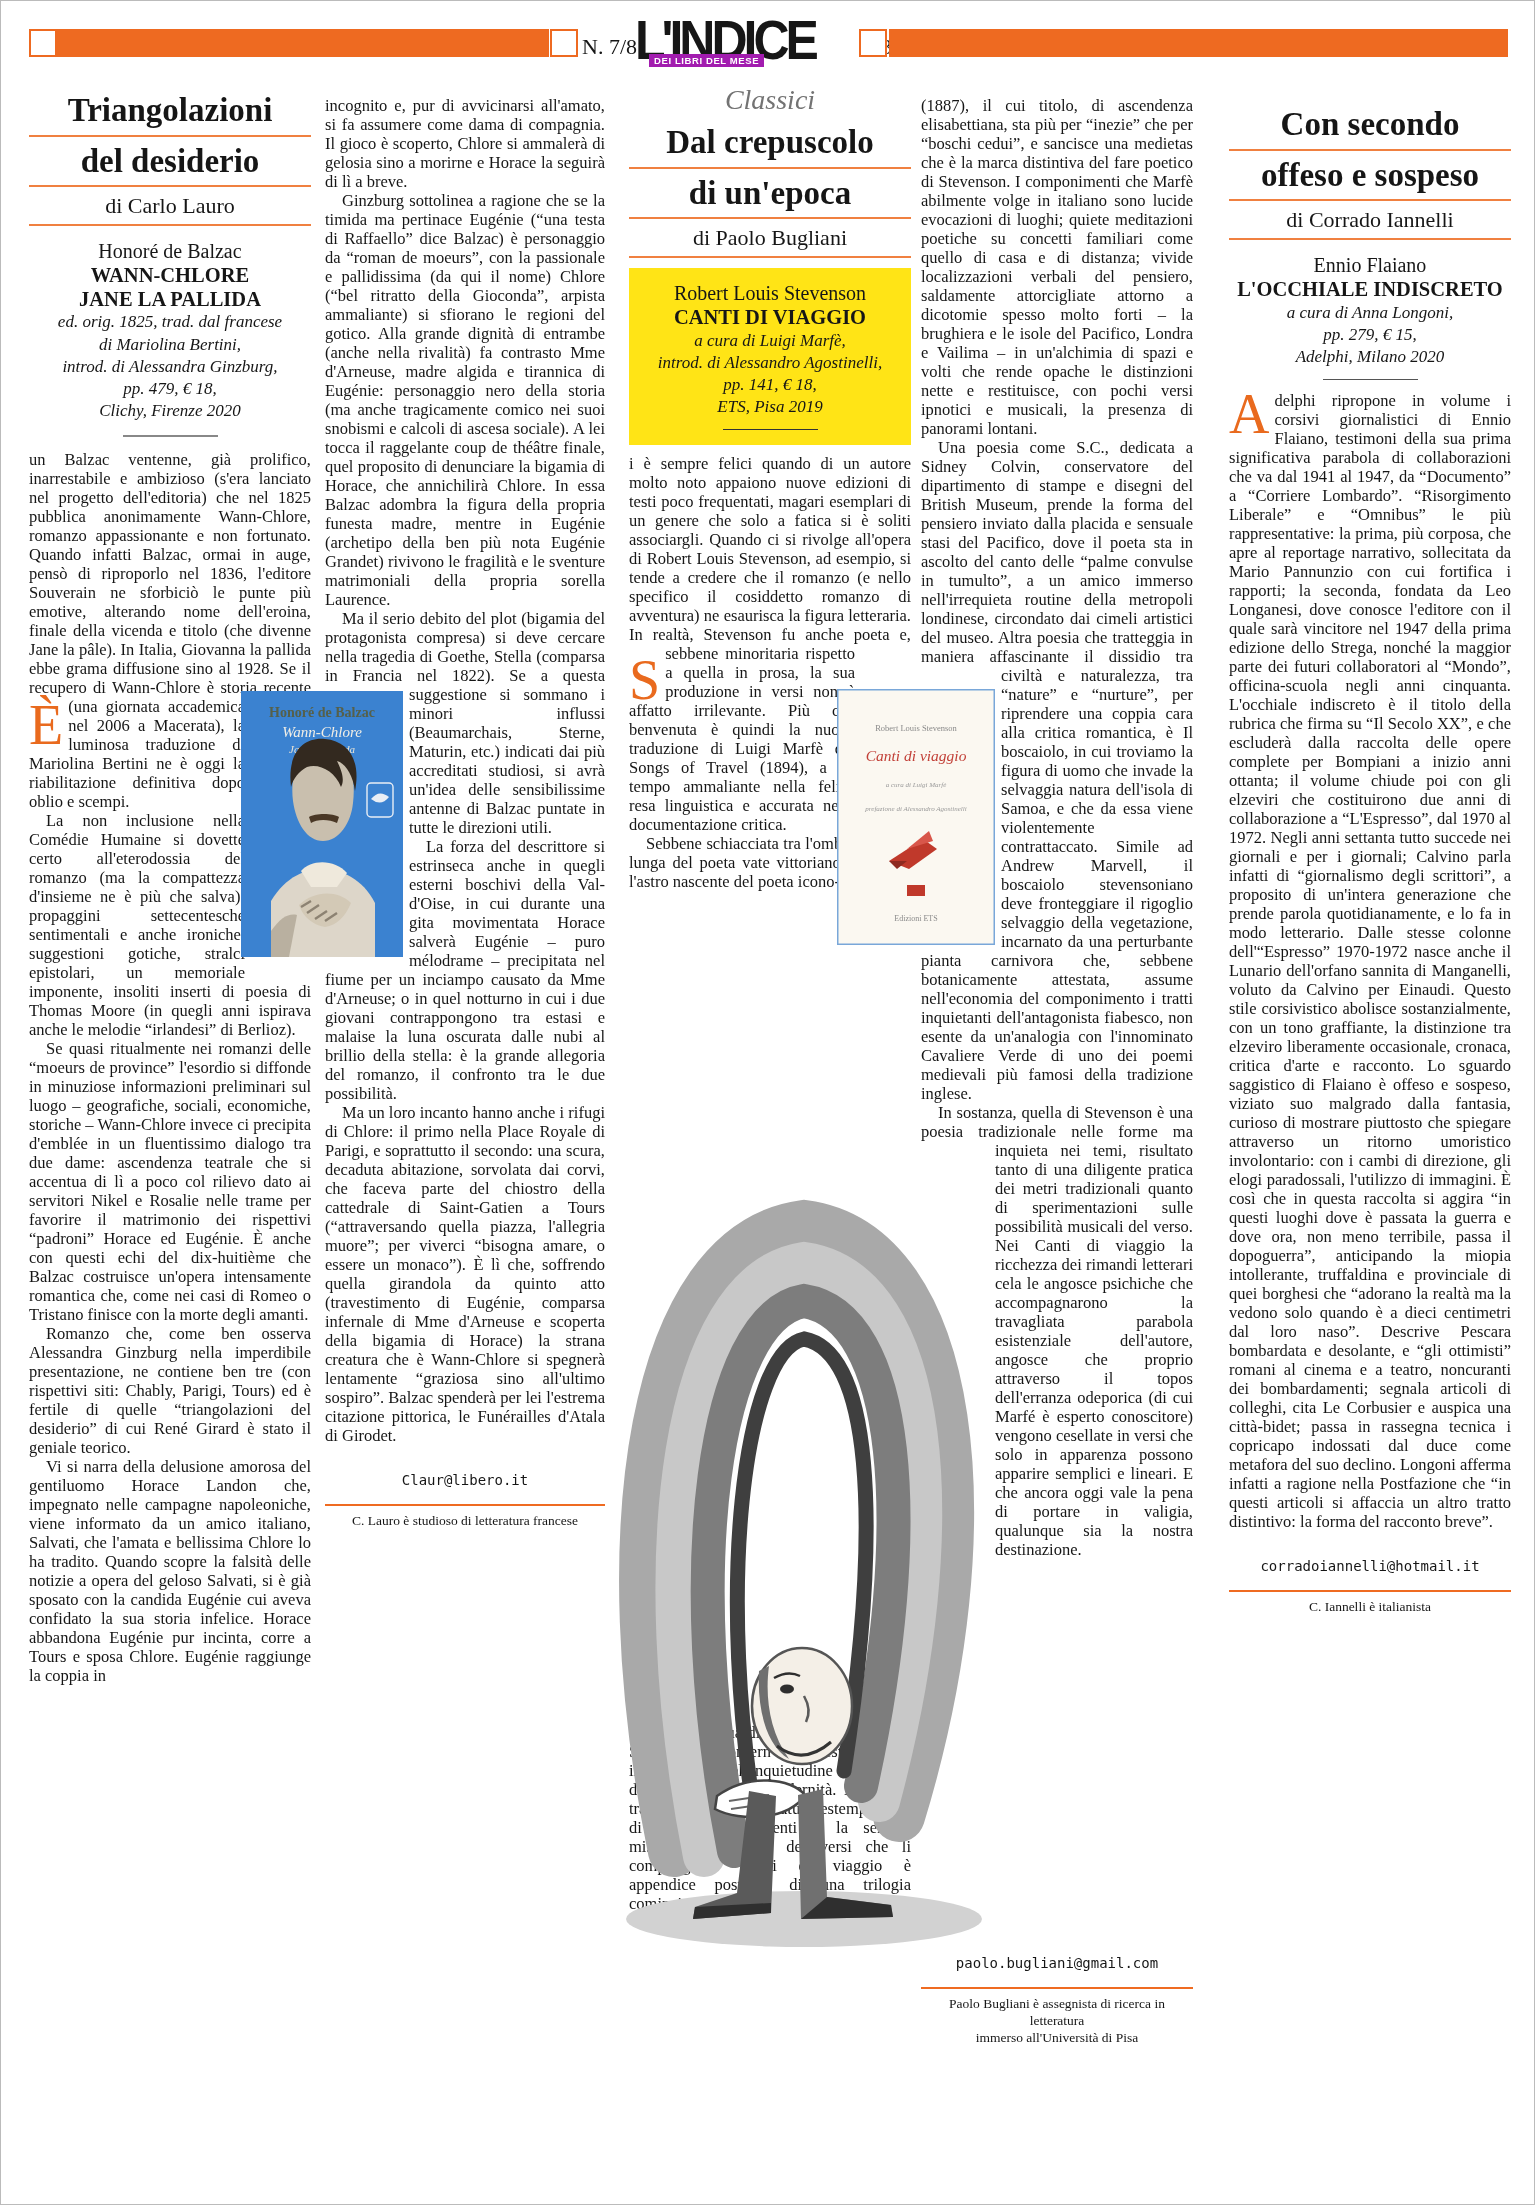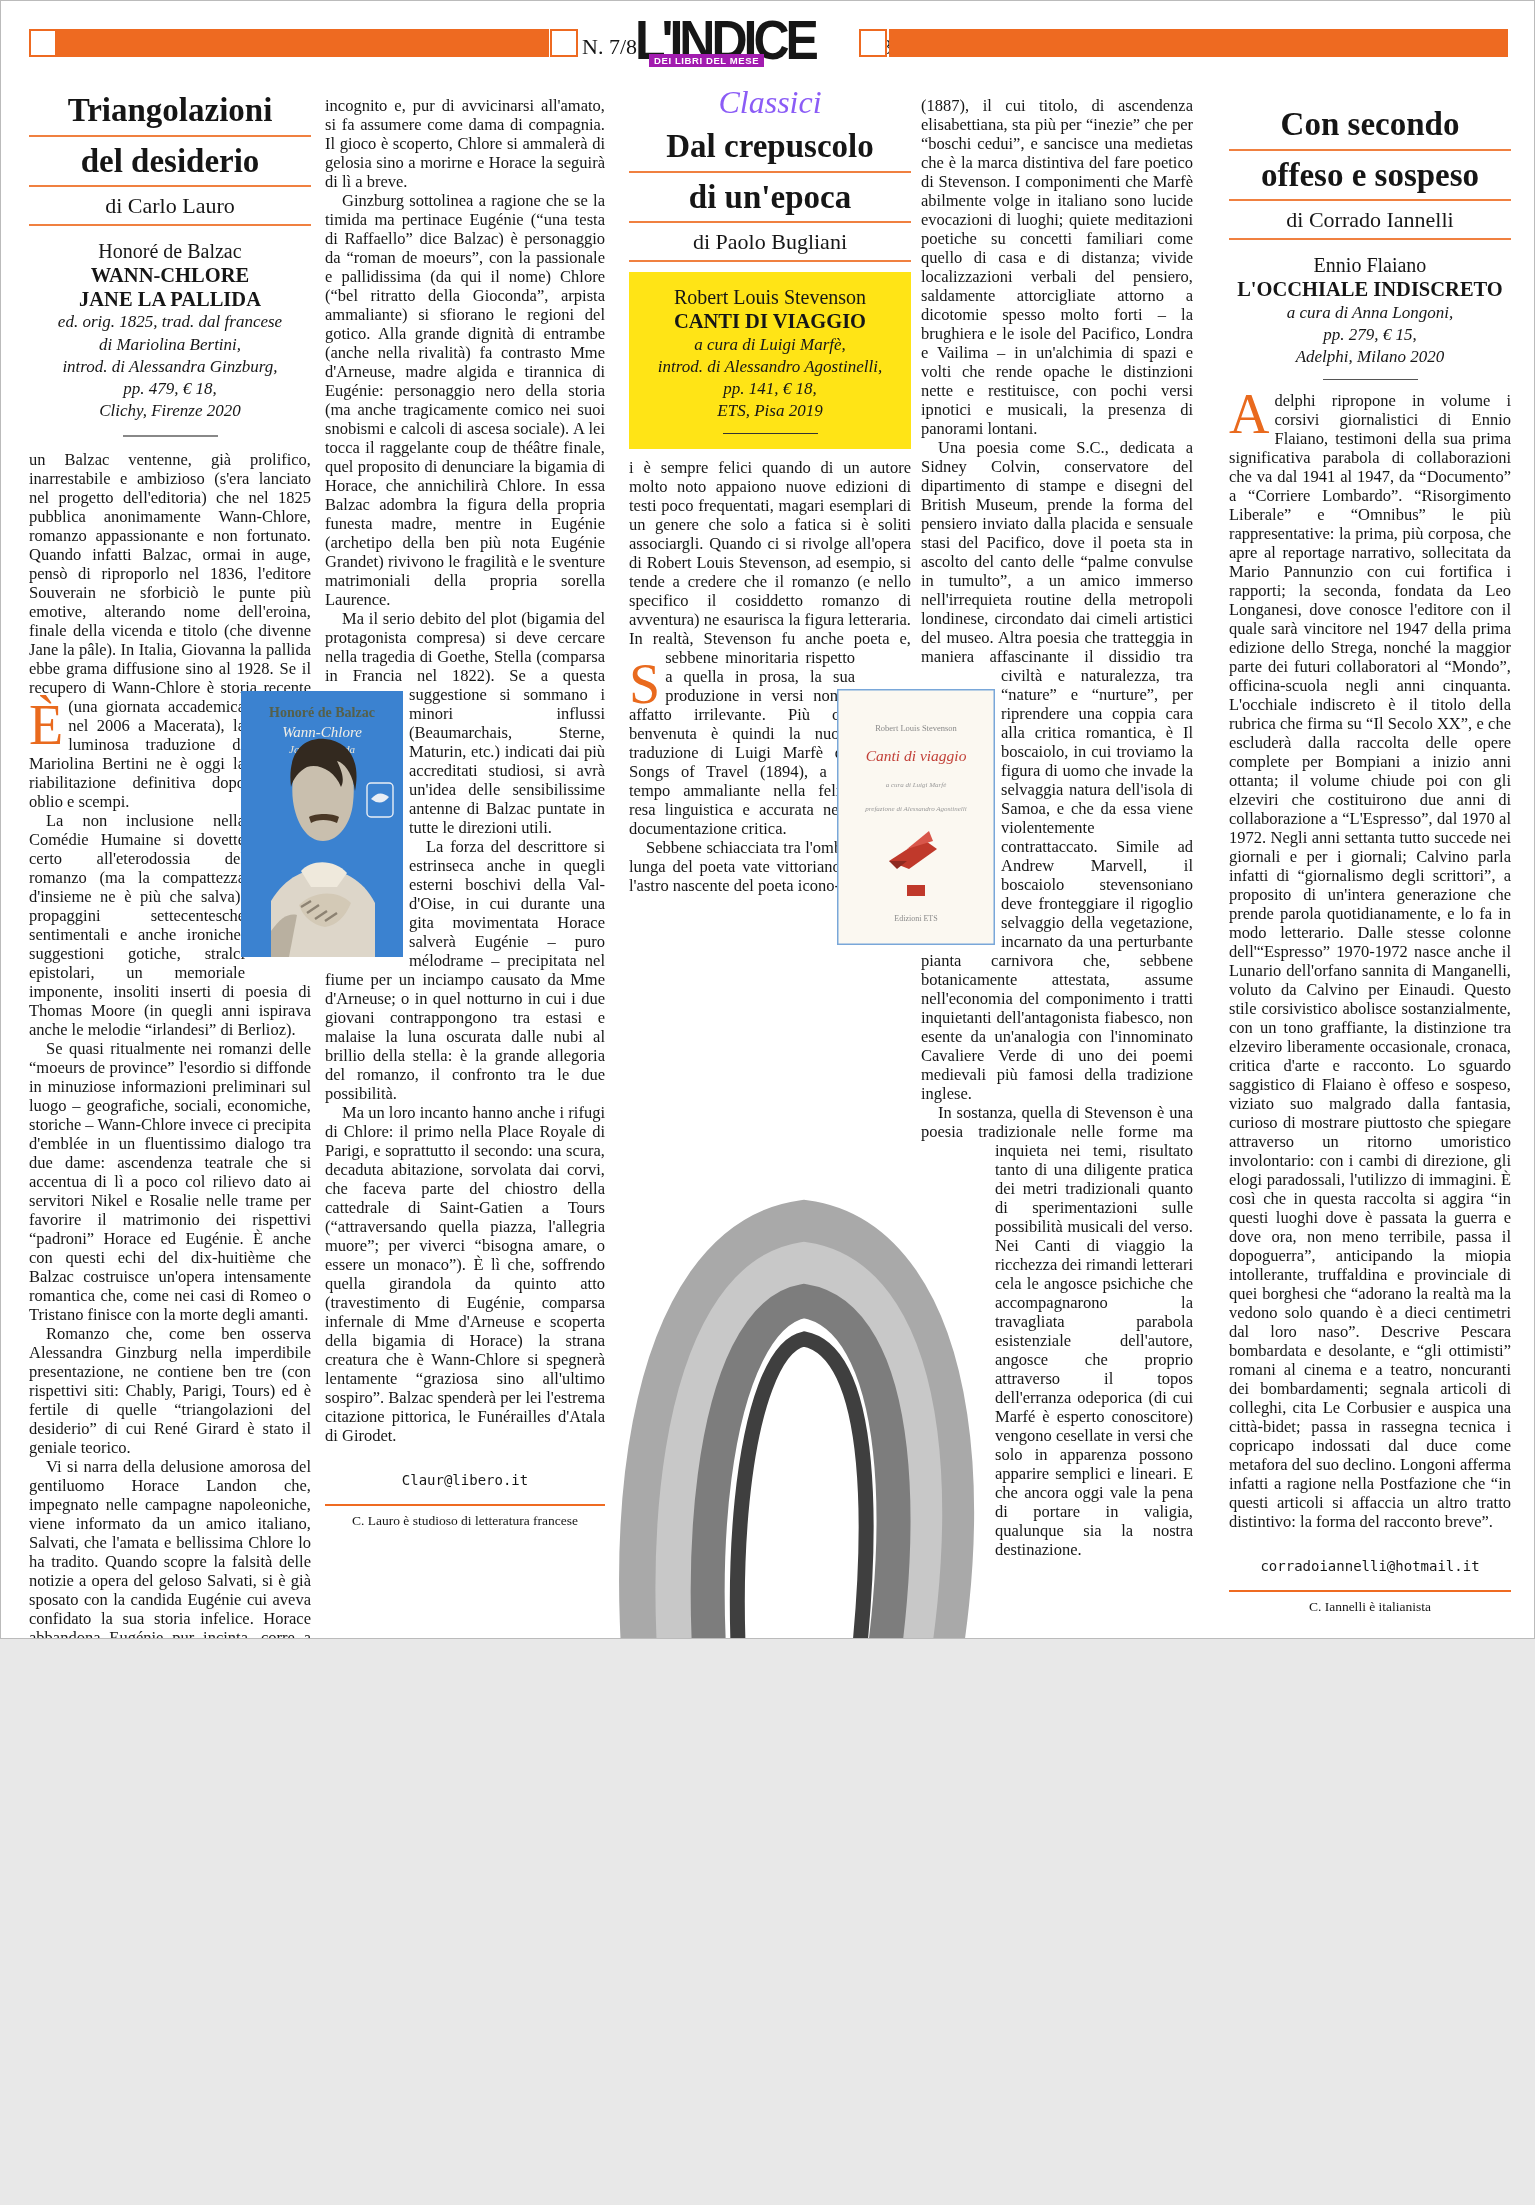--- a/index.html
+++ b/index.html
@@ -1,31 +1,31 @@
 <!DOCTYPE html>
 <html lang="it"><head>
 <meta charset="utf-8">
 <style>
   html,body{margin:0;padding:0;background:#e8e8e8;}
-  .page{position:relative;width:1535px;height:1639px;background:#fff;margin:0 auto;
+  .page{position:relative;width:1535px;height:2205px;background:#fff;margin:0 auto;
         font-family:"Liberation Serif",serif;color:#161616;overflow:hidden;border:1px solid #bbb;box-sizing:border-box;}
   
   .sq{position:absolute;width:24px;height:24px;border:2px solid #ee6a21;background:#fff;top:28px;}
   .obar{position:absolute;height:28px;background:#ee6a21;top:28px;}
   .issue,.pagenum{position:absolute;top:33px;font-size:22px;}
   .logo{position:absolute;left:634px;top:6px;width:180px;height:62px;}
   .logo-main{font-family:"Liberation Sans",sans-serif;font-weight:900;font-size:50px;letter-spacing:-4px;
              display:inline-block;transform:scaleY(1.12);transform-origin:top left;}
   .logo-sub{position:absolute;left:14px;bottom:2px;background:#a21caf;color:#fff;
             font:700 9.5px "Liberation Sans",sans-serif;letter-spacing:.6px;padding:1px 5px;white-space:nowrap;}
   
   .col{position:absolute;top:85px;font-size:16.5px;line-height:19px;text-align:justify;}
   .col p{margin:0;}
   .col p.ind{text-indent:17px;}
-  .kicker{font-style:italic;color:#8b5cf6;font-size:32px;text-align:center;line-height:1;margin:0 0 4px;}
+  .kicker{font-style:italic;color:#737373;font-size:28px;text-align:center;line-height:1;margin:0 0 4px;}
   .art-title{font-weight:700;font-size:33px;line-height:1.05;text-align:center;padding:7px 0;}
   .orule{border:0;border-top:2.5px solid #f08040;margin:0;}
   .byline{font-size:22px;text-align:center;padding:9px 0;}
   .cit{ text-align:center;line-height:1.3;margin-top:12px;}
   .cit .a{font-size:20px;}
   .cit .t{font-size:20.5px;font-weight:700;line-height:1.15;}
   .cit .d{font-size:17px;font-style:italic;}
   .shortrule{width:95px;border:0;border-top:1.5px solid #555;margin:11px auto;}
   .grayrule{width:95px;border:0;border-top:2px solid #888;margin:13px auto;}
   .yellowbox{background:#ffe416;padding:12px 8px 4px;margin-top:10px;}

